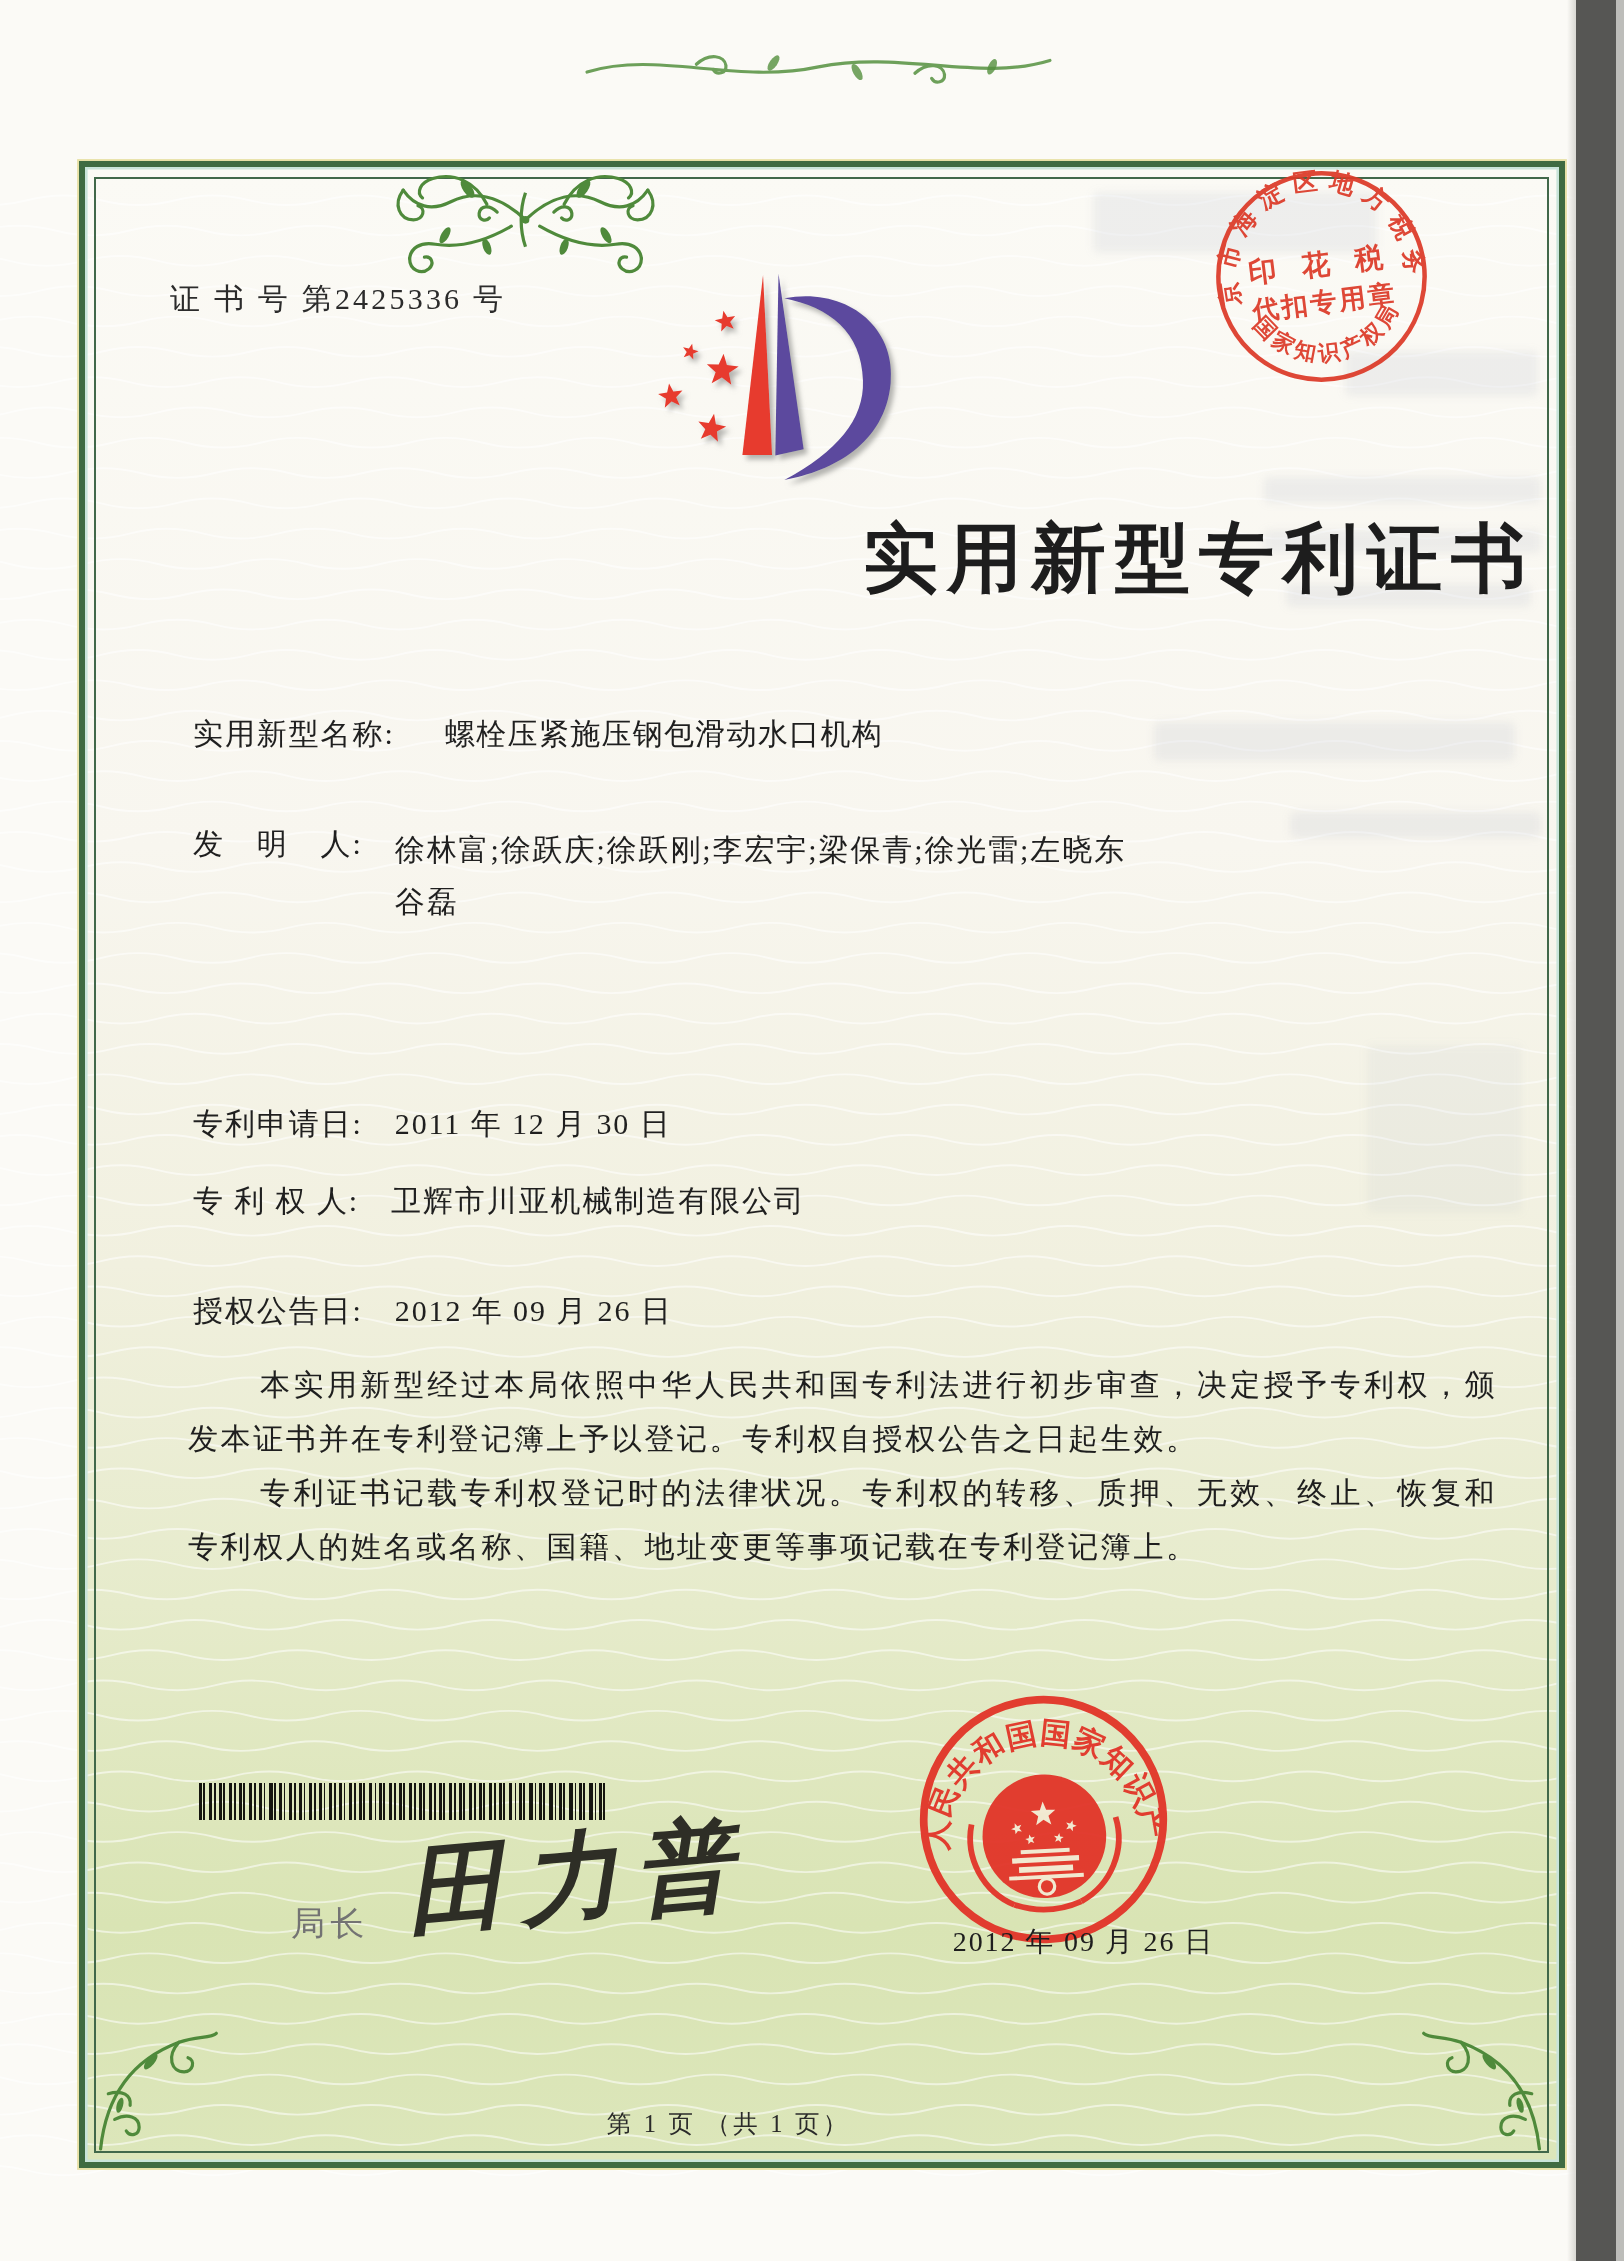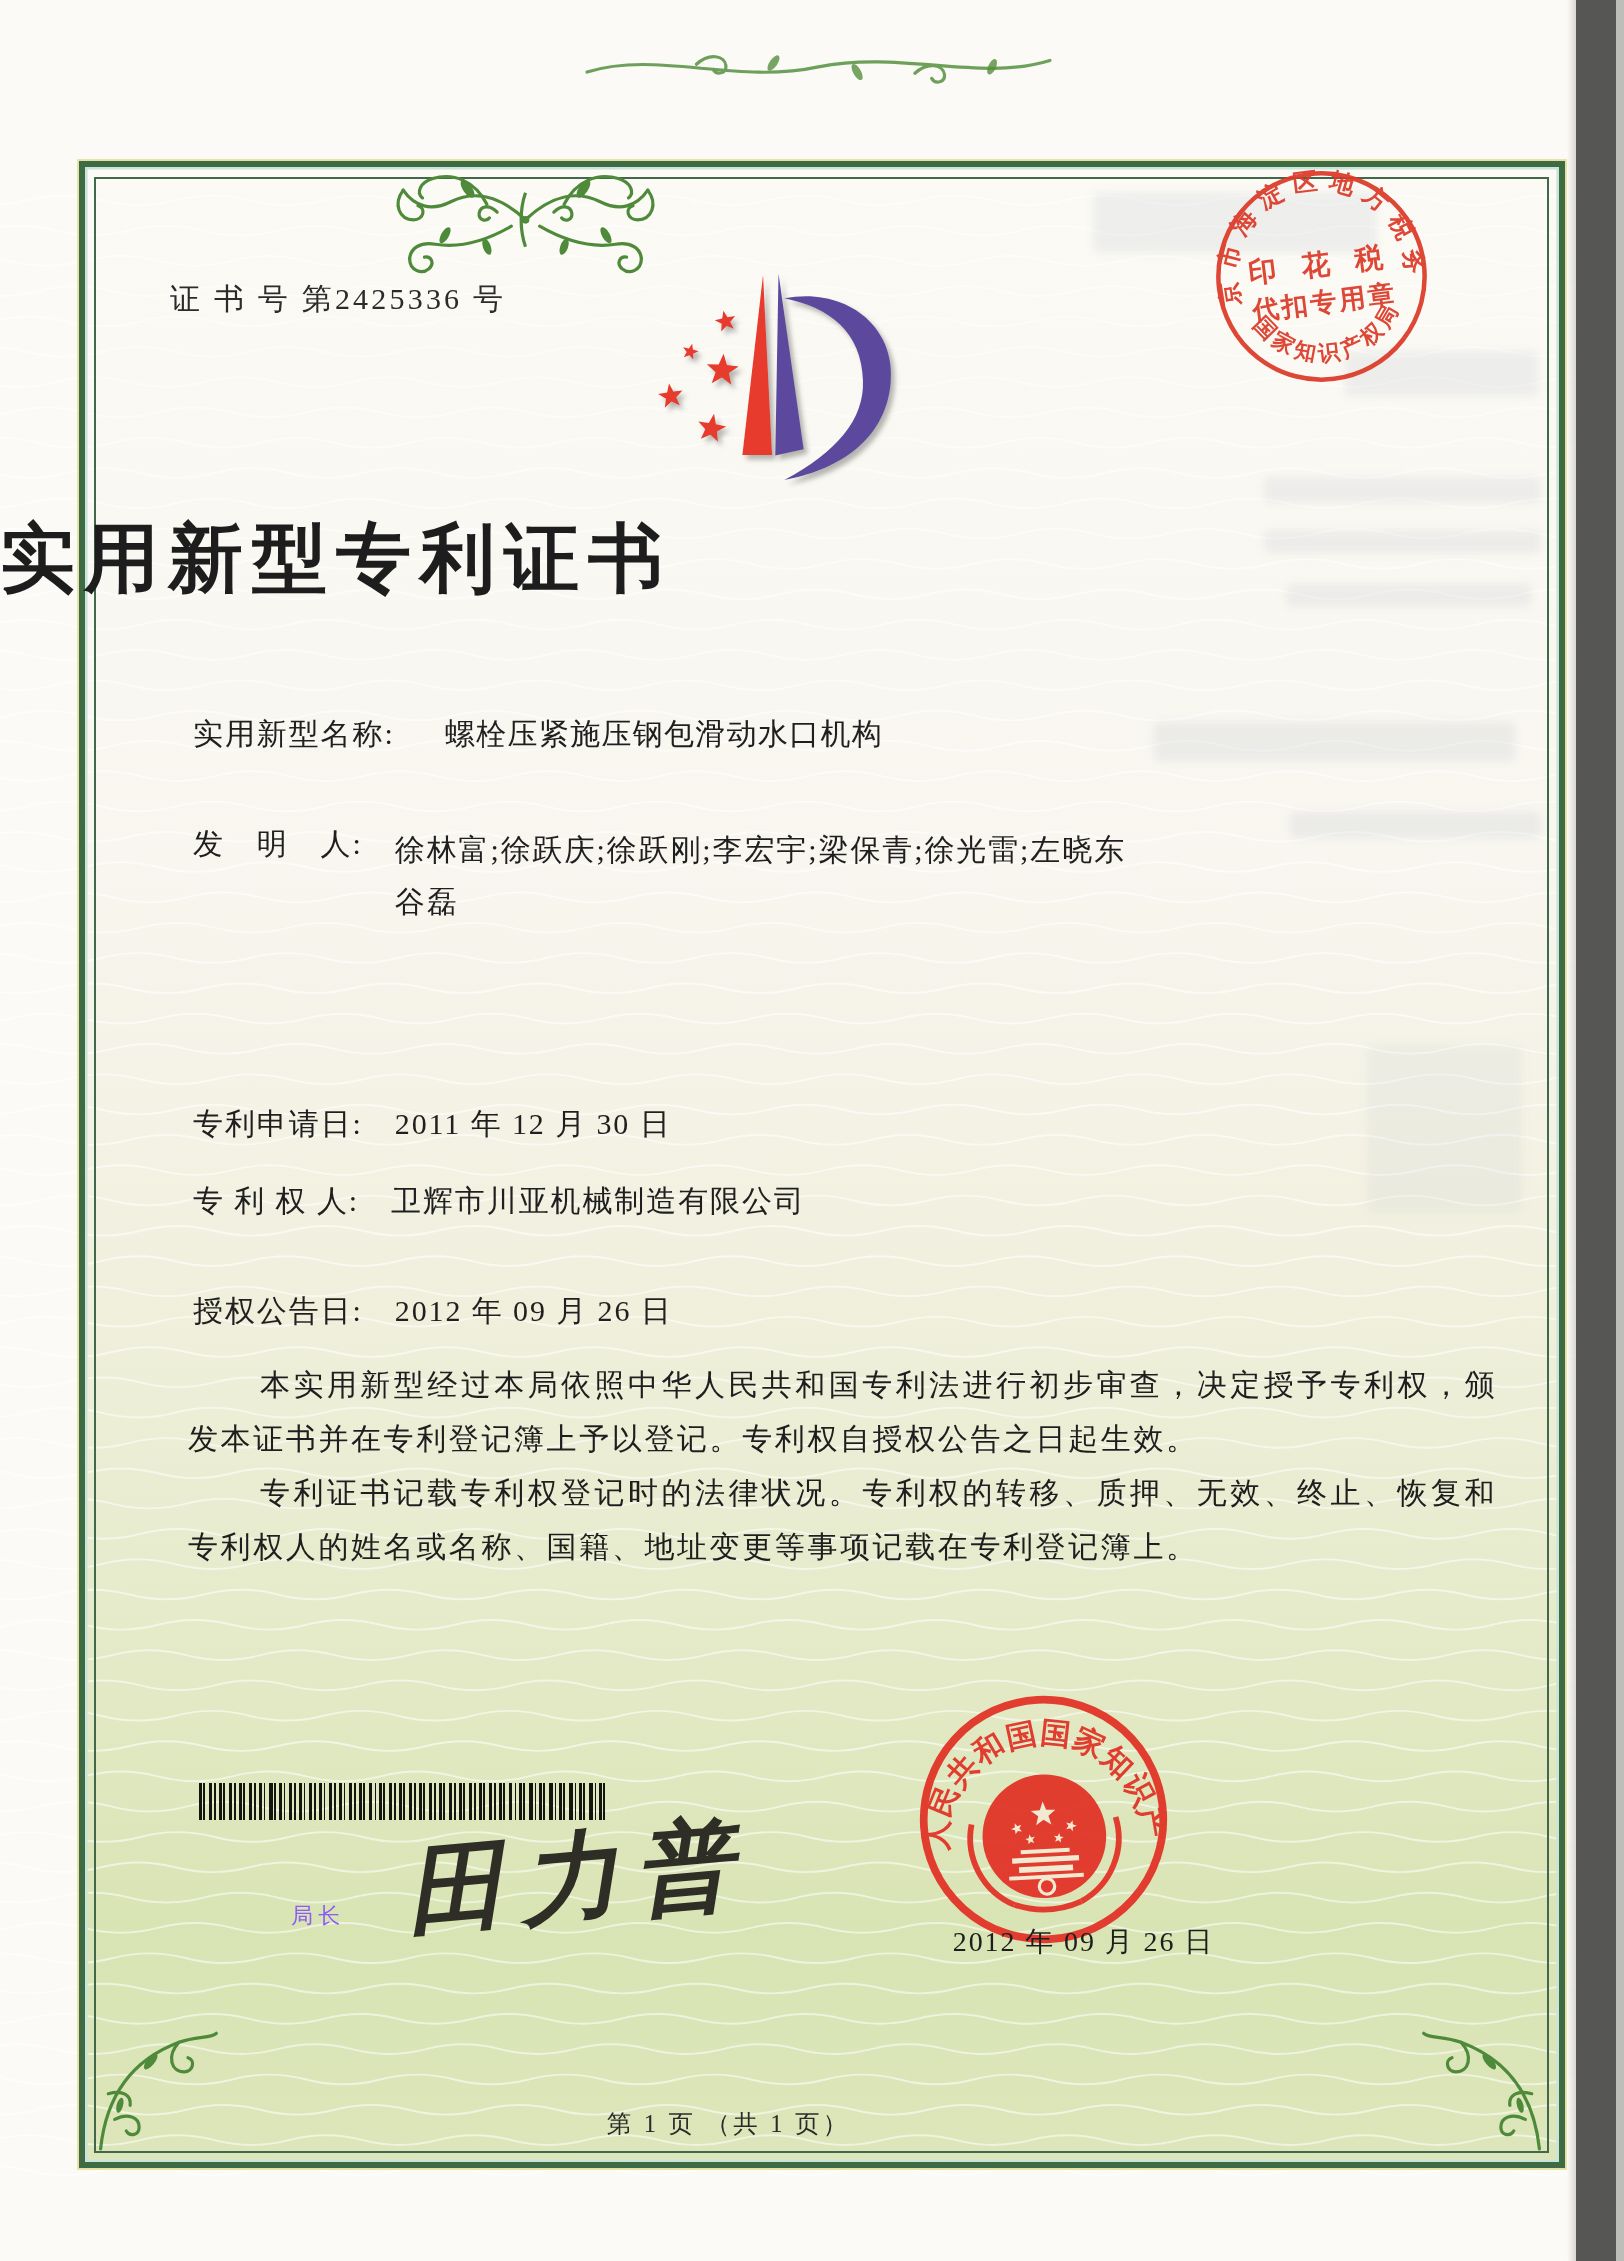--- a/index.html
+++ b/index.html
@@ -15,31 +15,31 @@
   #frame-bg{left:85px;top:168px;width:1473px;height:1994px;z-index:0;
     background:linear-gradient(180deg,#fbfaf5 0%,#f8f6ef 34%,#f1f0df 55%,#e6ebcb 72%,#d9e4b4 88%,#dce6ba 100%);}
   #frame-outer{left:79px;top:161px;width:1486px;height:2007px;border:6.4px solid #3f6b42;
     box-shadow:0 0 0 1.9px #e7e0a6, inset 0 0 0 2.6px #c9e4da;z-index:2;pointer-events:none;}
   #frame-inner{left:94px;top:177px;width:1455px;height:1976px;border:2.6px solid #41684a;z-index:2;pointer-events:none;}
   #waves{left:85px;top:168px;z-index:1;pointer-events:none;}
   .ghost{background:rgba(125,140,165,0.10);filter:blur(4.5px);z-index:1;border-radius:5.2px;}
   .z3{z-index:3;}
   
   #cert-no{left:170px;top:279px;font-size:30px;letter-spacing:3.2px;color:#2b2b2b;}
-  #title{left:0;top:509px;width:1535px;text-align:left;font-size:75px;font-weight:bold;letter-spacing:9px;color:#1d1d1d;}
+  #title{left:0;top:509px;width:1535px;text-align:right;font-size:75px;font-weight:bold;letter-spacing:9px;color:#1d1d1d;}
   .field{left:193px;font-size:30px;color:#1f1f1f;display:flex;align-items:flex-start;white-space:nowrap;gap:20px;}
   .flabel{letter-spacing:1.9px;}
   .fval{margin-left:12px;font-weight:400;letter-spacing:1.9px;}
   .fval-hei{margin-left:10.3px;font-weight:normal;font-family:"Liberation Sans","DejaVu Sans",sans-serif;letter-spacing:1.3px;padding-left:20px;}
   .fval2line div{line-height:52px;}
   #body-text{left:188px;top:1358px;width:1309px;z-index:3;}
   #body-text p{margin:0;font-size:30px;line-height:54px;letter-spacing:2.6px;color:#1e1e1e;text-align:justify;text-indent:2.4em;}
   #barcode{left:199px;top:1783px;width:406px;height:37px;z-index:3;
     background:repeating-linear-gradient(90deg,#15150f 0 2.6px,rgba(0,0,0,0) 2.6px 4.5px,#15150f 4.5px 5.8px,rgba(0,0,0,0) 5.8px 9.7px,#15150f 9.7px 13.5px,rgba(0,0,0,0) 13.5px 15.5px,#15150f 15.5px 17px,rgba(0,0,0,0) 17px 20px);}
-  #director{left:291px;top:1901px;font-size:22px;letter-spacing:5.2px;color:#8b5cf6;z-index:3;}
+  #director{left:291px;top:1901px;font-size:34px;letter-spacing:5.2px;color:#737373;z-index:3;}
   #signature{left:405px;top:1813px;font-size:98px;font-weight:bold;letter-spacing:17px;color:#2e2e26;
     transform:rotate(-5deg);font-style:italic;z-index:3;}
   #seal-date{left:935px;top:1923px;width:297px;text-align:center;font-size:28px;letter-spacing:1.9px;color:#1e1e1e;z-index:5;}
   #footer-page{left:0;top:2107px;width:1457px;text-align:center;font-size:24.5px;letter-spacing:3.2px;color:#2a2a2a;z-index:3;}
   .stx{fill:#dc3a28;font-family:"Liberation Serif",serif;}
   .sealtx{fill:#e23428;font-family:"Liberation Serif",serif;}
   svg{overflow:visible;}
 </style>
 </head>
 <body>

